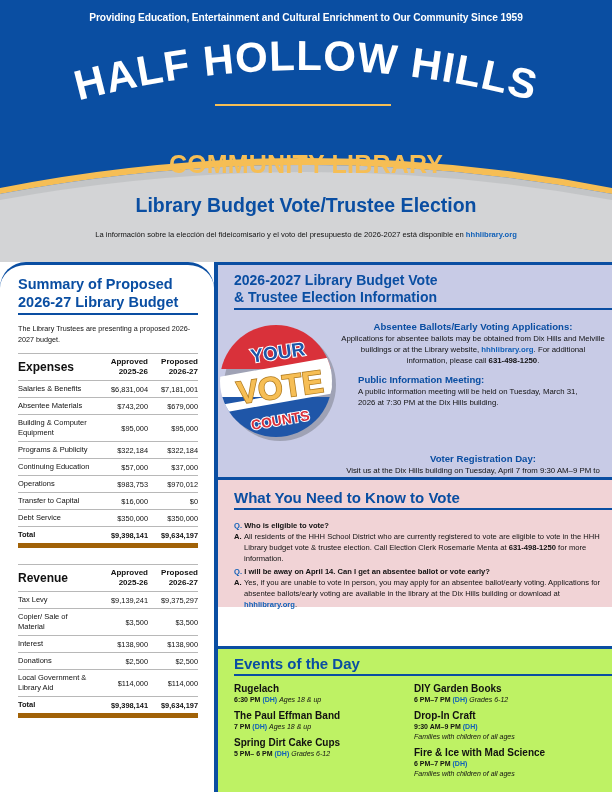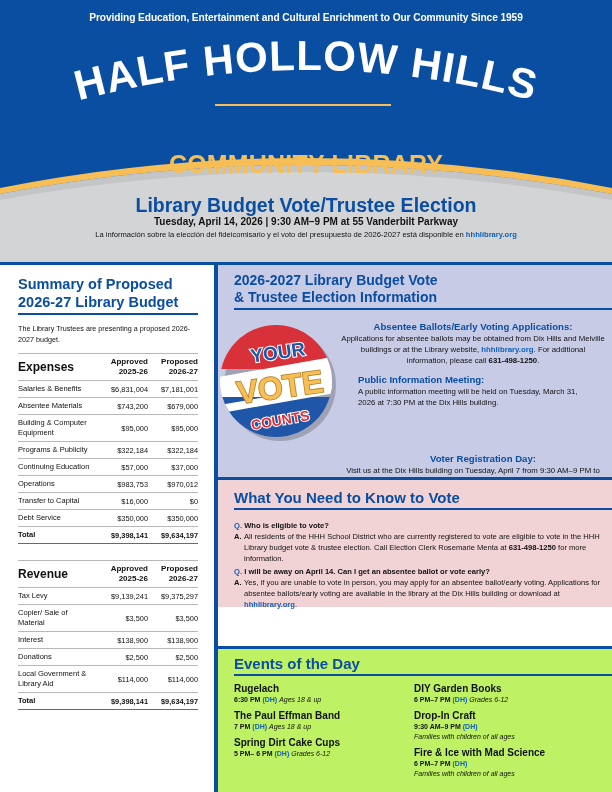--- a/index.html
+++ b/index.html
@@ -14,29 +14,29 @@
   .brand-svg { position: absolute; left: 0; top: 34px; width: 612px; height: 80px; }
   .brand-rule { position: absolute; left: 215px; top: 104px; width: 176px; height: 2px; background: #f6be55; }
   .brand-sub { position: absolute; top: 114px; left: 0; width: 612px; text-align: center; color: #f6be55; font-weight: bold; font-size: 25px; letter-spacing: 0.2px; margin-top: 36px; }
 
   .vote-title { position: absolute; top: 194px; left: 0; width: 612px; text-align: center; color: #0a4ea2; font-weight: bold; font-size: 19.5px; }
   .vote-date { position: absolute; top: 216px; left: 0; width: 612px; text-align: center; color: #111; font-weight: bold; font-size: 10px; }
   .vote-spanish { position: absolute; top: 230px; left: 0; width: 612px; text-align: center; color: #111; font-size: 7.6px; }
   .link { color: #1060b8; font-weight: bold; }
 
   
-  .left-col { position: absolute; left: 0; top: 262px; width: 214px; height: 530px; background: #fff; border-top: 3px solid #0a4ea2; }
+  .left-col { position: absolute; left: 0; top: 262px; width: 214px; height: 530px; background: #fff; border-top: 3px solid #0a4ea2; border-radius: 26px; }
   .col-divider { position: absolute; left: 214px; top: 262px; width: 4px; height: 530px; background: #0a4ea2; }
   .left-inner { position: absolute; left: 18px; top: 10px; width: 180px; }
   .summary-title { color: #0a4ea2; font-weight: bold; font-size: 14.5px; line-height: 18px; border-bottom: 2px solid #0a4ea2; padding-bottom: 2px; }
   .summary-intro { font-size: 7.2px; line-height: 11px; margin-top: 8px; color: #111; }
 
   table.budget { width: 180px; border-collapse: collapse; font-size: 7.5px; margin-top: 8px; }
   table.budget th, table.budget td { border-top: 1px solid #b8b8b8; padding: 3px 0; vertical-align: middle; }
-  table.budget tr:last-child td { border-bottom: 1px solid #a16207; }
+  table.budget tr:last-child td { border-bottom: 5px solid #a16207; }
   table.budget th { text-align: right; font-weight: bold; font-size: 8px; line-height: 10px; padding-top: 3px; padding-bottom: 3px; }
   table.budget th.cat { text-align: left; font-size: 12px; }
   table.budget td.label { text-align: left; width: 78px; line-height: 10px; }
   table.budget td.num { text-align: right; font-size: 7.4px; }
   table.budget tr.total td { font-weight: bold; }
   .revenue-table { margin-top: 16px !important; }
 
   
   .right-col { position: absolute; left: 218px; top: 262px; width: 394px; height: 530px; }
   .info-box { position: absolute; left: 0; top: 0; width: 394px; height: 215px; background: #c8cbe6; border-top: 3px solid #0a4ea2; }
@@ -86,21 +86,20 @@
       <path id="brandArc" d="M40,78 Q306,-6 572,78"></path>
     </defs>
     <text font-family="Liberation Sans, sans-serif" font-weight="bold" font-size="42" fill="#ffffff" text-anchor="middle" letter-spacing="1">
       <textPath href="#brandArc" startOffset="50%" id="brand-text-path">HALF HOLLOW HILLS</textPath>
     </text>
   </svg>
   <div class="brand-rule"></div>
   <div class="brand-sub">COMMUNITY LIBRARY</div>
 
   <div class="vote-title">Library Budget Vote/Trustee Election</div>
-  <div class="vote-date">Tuesday, April 14, 2026 | 9:30 AM–9 PM at 55 Vanderbilt Parkway</div>
   <div class="vote-spanish">
     <span>La información sobre la elección del fideicomisario y el voto del presupuesto de 2026-2027 está disponible en </span><span class="link">hhhlibrary.org</span>
   </div>
 </div>
 
 <div class="left-col">
   <div class="left-inner">
     <div class="summary-title">
       <div>Summary of Proposed</div>
       <div>2026-27 Library Budget</div>

